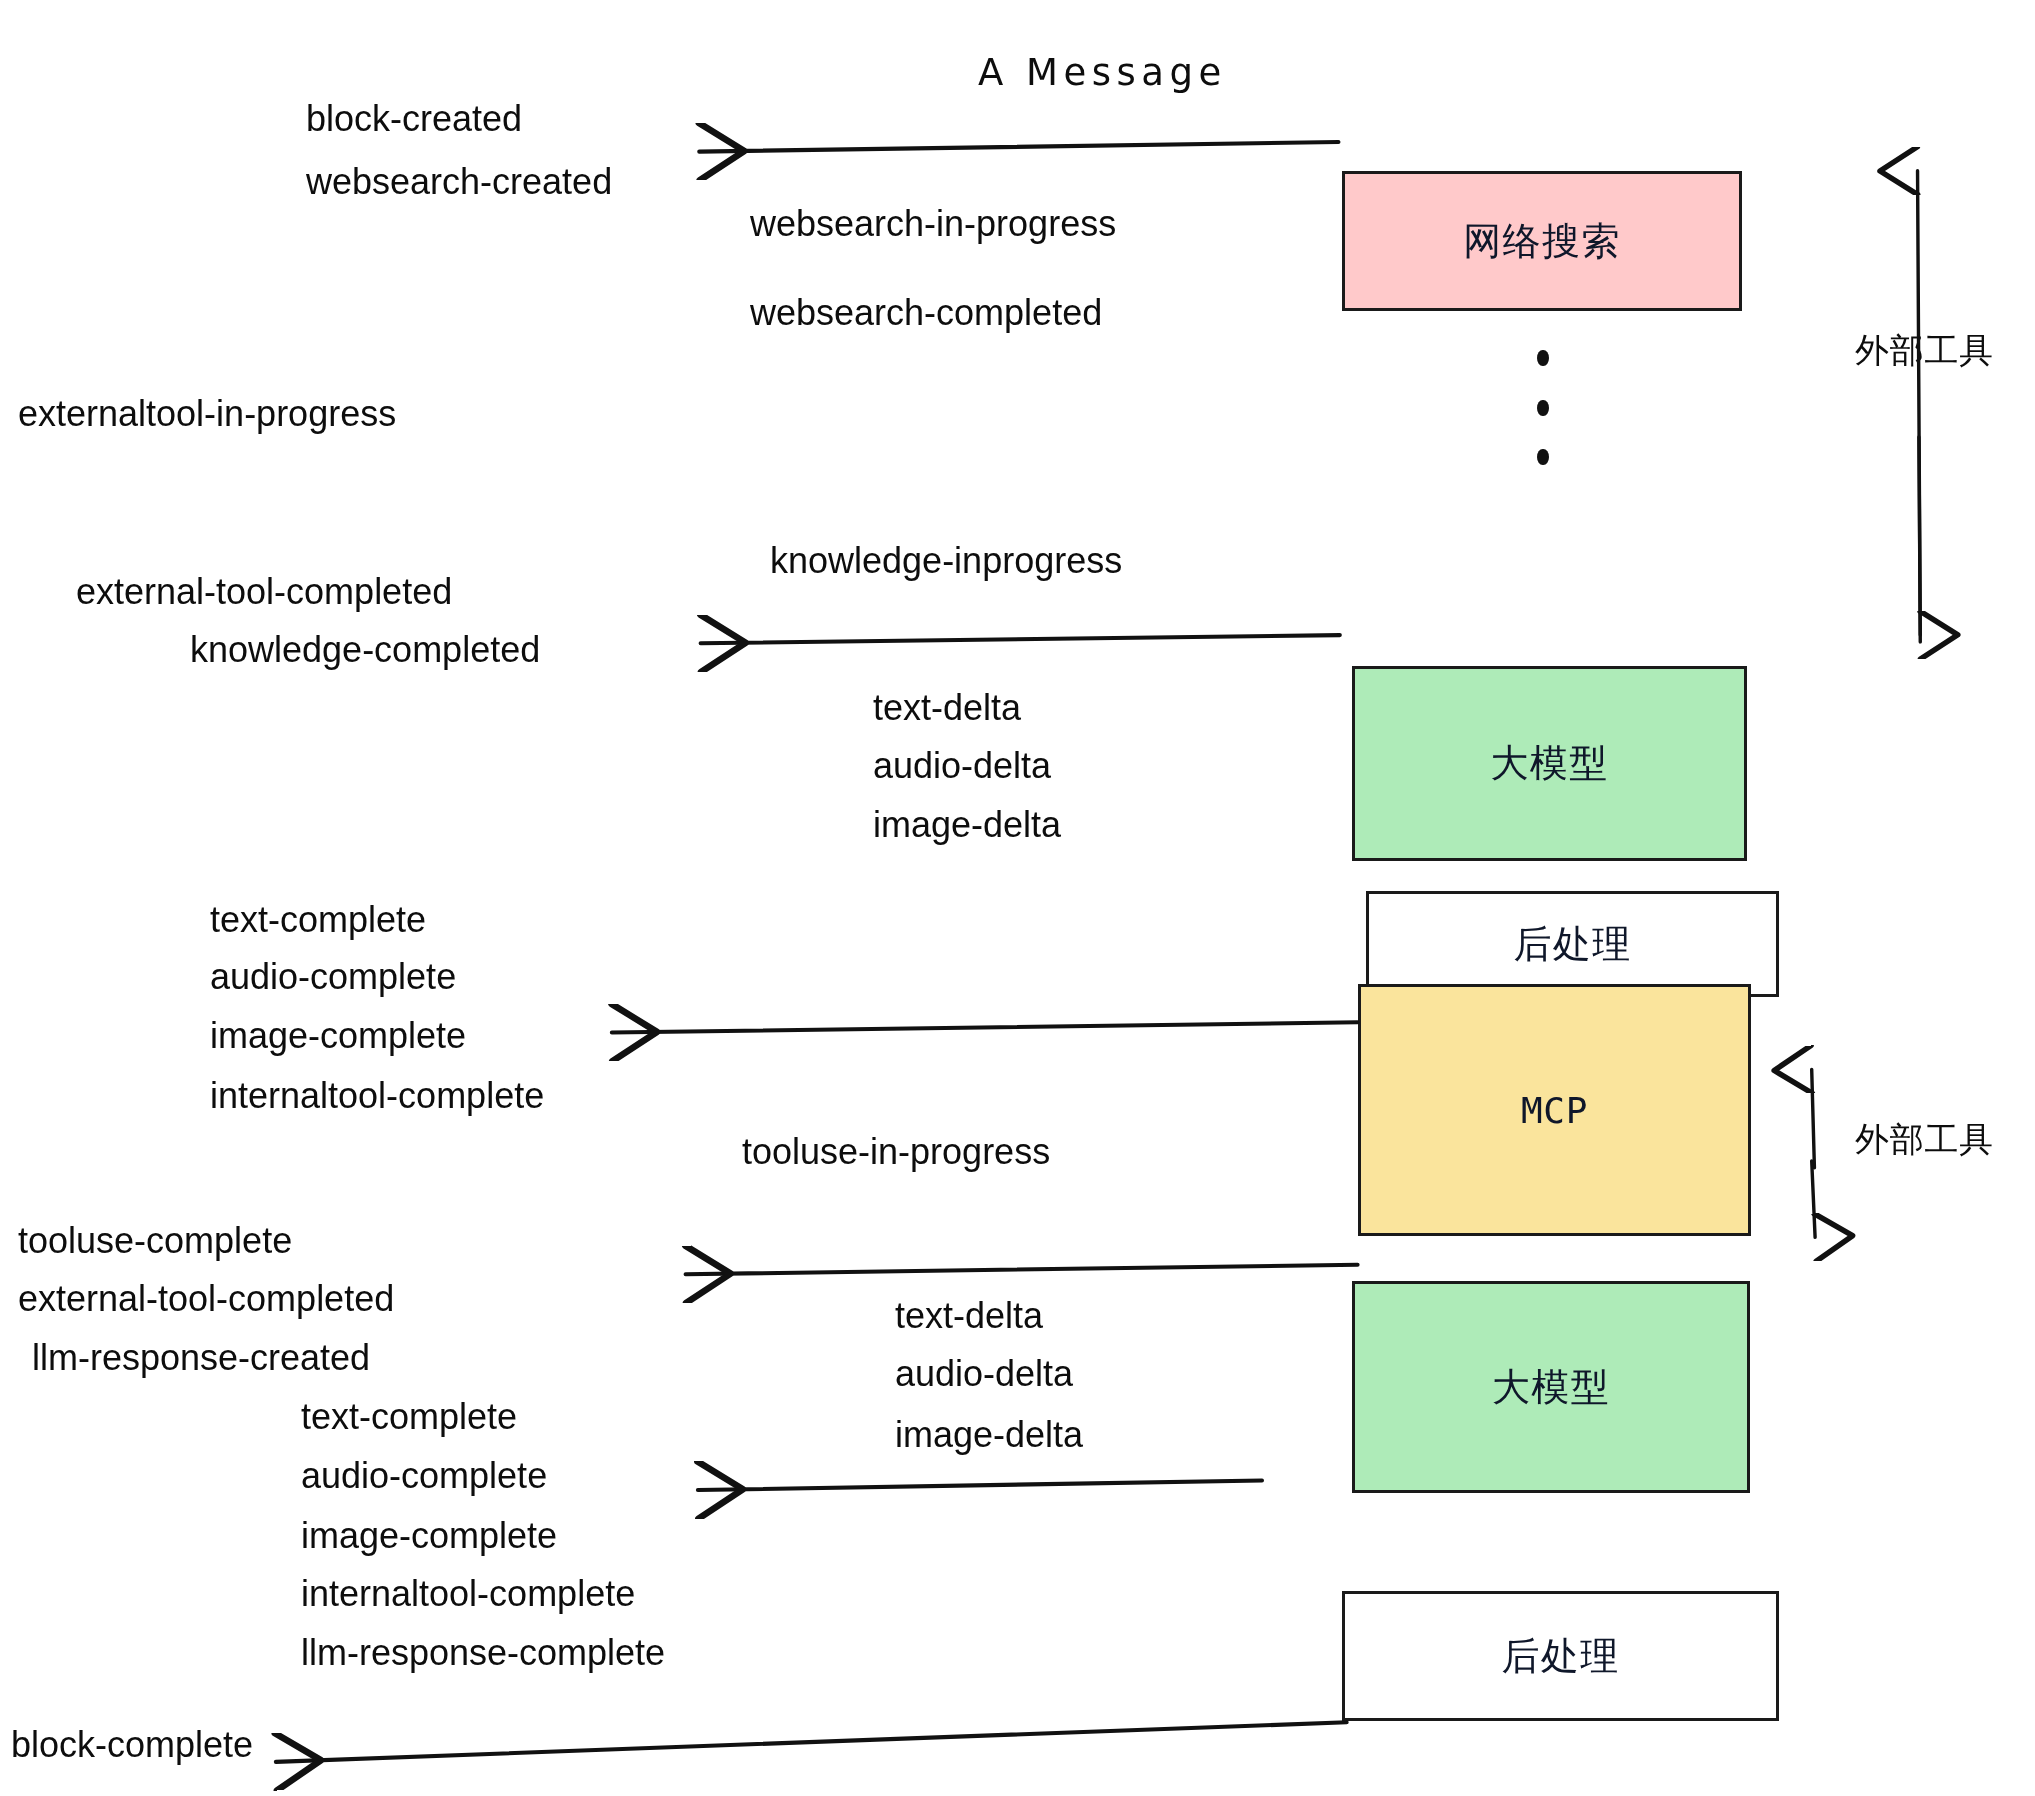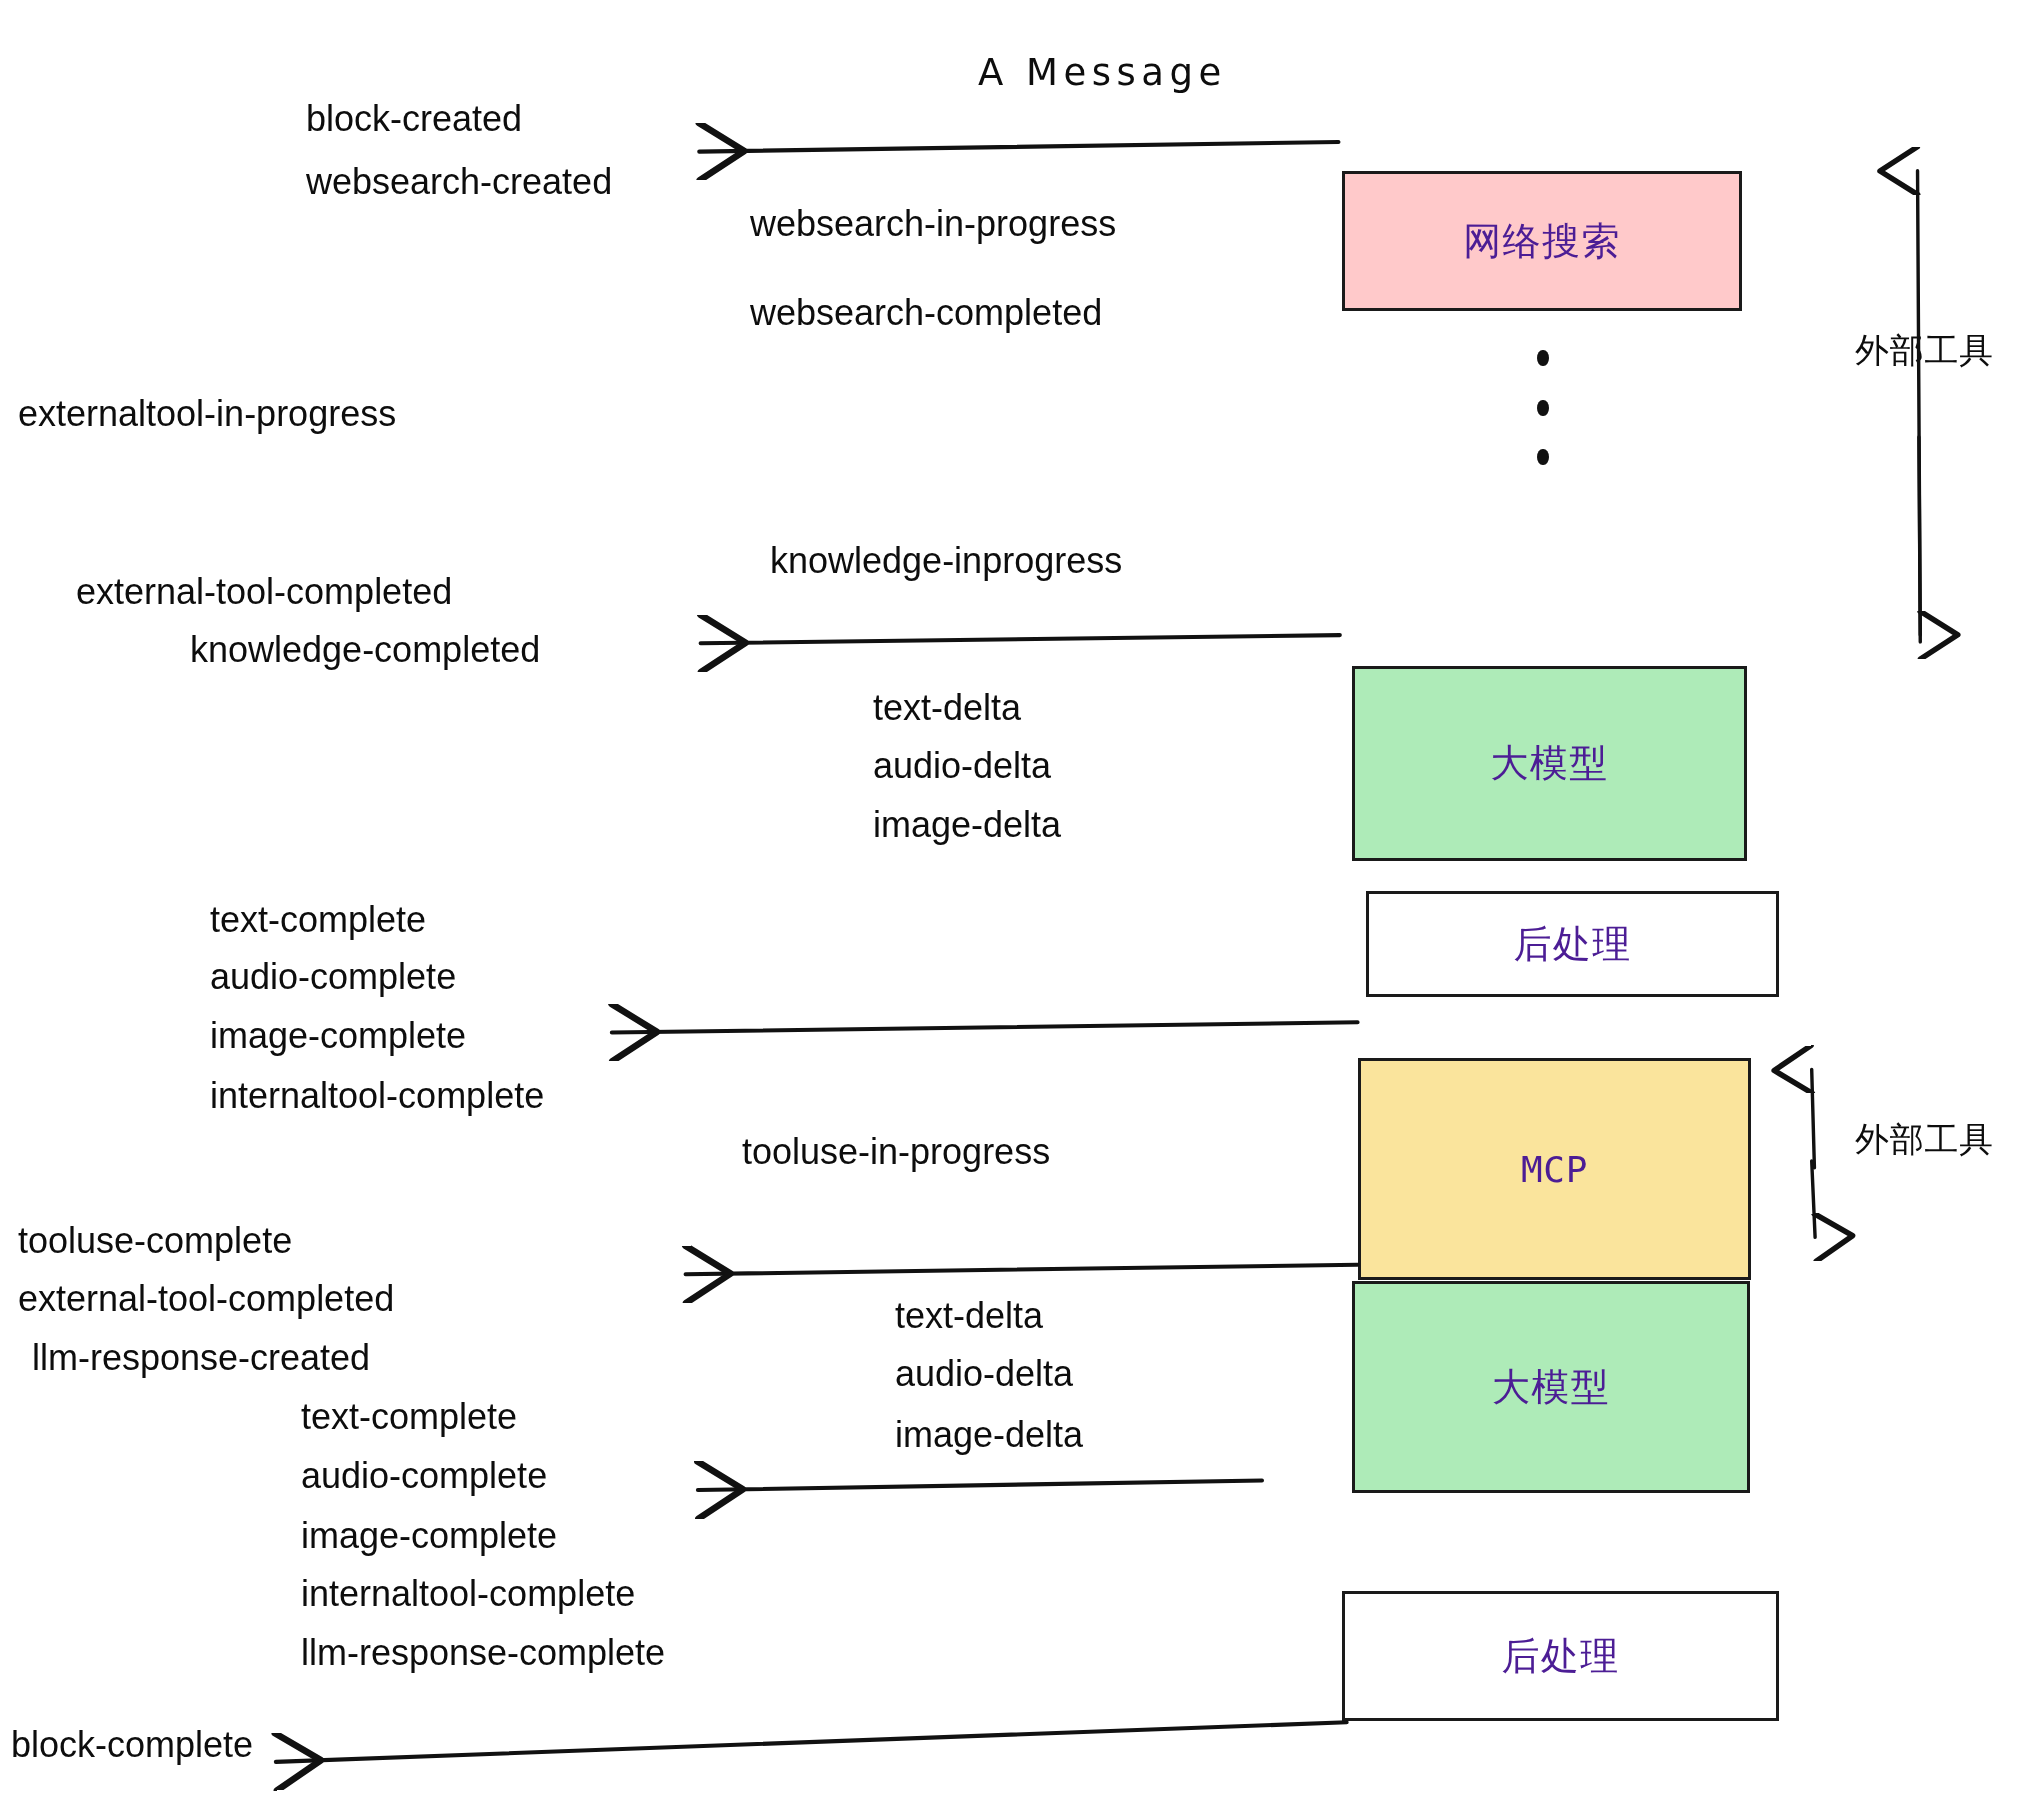--- a/index.html
+++ b/index.html
@@ -36,21 +36,21 @@
   
   .box {
     position: absolute;
     box-sizing: border-box;
     border: 3.4px solid #1a1a1a;
     display: flex;
     align-items: center;
     justify-content: center;
     font-family: "DejaVu Sans", "Liberation Sans", sans-serif;
     font-size: 38px;
-    color: #4c1d95;
+    color: #0f172a;
     letter-spacing: 1.4px;
   }
   .box.mono {
     font-family: "DejaVu Sans Mono", "Liberation Mono", monospace;
     font-size: 36px;
     letter-spacing: 0.7px;
   }
 
   
   .side-label {
@@ -117,21 +117,21 @@
   <div class="evt" style="left:895px; top:1356px;">audio-delta</div>
   <div class="evt" style="left:895px; top:1417px;">image-delta</div>
 
   <div class="box" style="left:1342px; top:171px; width:400px; height:140px; background:#FFC9CA;">网络搜索</div>
 
 
   <div class="box" style="left:1352px; top:666px; width:395px; height:195px; background:#AEEBB8;">大模型</div>
 
   <div class="box" style="left:1366px; top:891px; width:413px; height:106px; background:#FFFFFF;">后处理</div>
 
-  <div class="box mono" style="left:1358px; top:1058px; width:393px; height:222px; background:#FAE49C;">MCP</div>
+  <div class="box mono" style="left:1358px; top:984px; width:393px; height:252px; background:#FAE49C;">MCP</div>
 
   <div class="box" style="left:1352px; top:1281px; width:398px; height:212px; background:#AEEBB8;">大模型</div>
 
   <div class="box" style="left:1342px; top:1591px; width:437px; height:130px; background:#FFFFFF;">后处理</div>
 
   <div class="dot" style="left:1537px; top:350px;"></div>
   <div class="dot" style="left:1537px; top:400px;"></div>
   <div class="dot" style="left:1537px; top:449px;"></div>
 
   <div class="side-label" style="left:1820px; top:328px;">外部工具</div>

